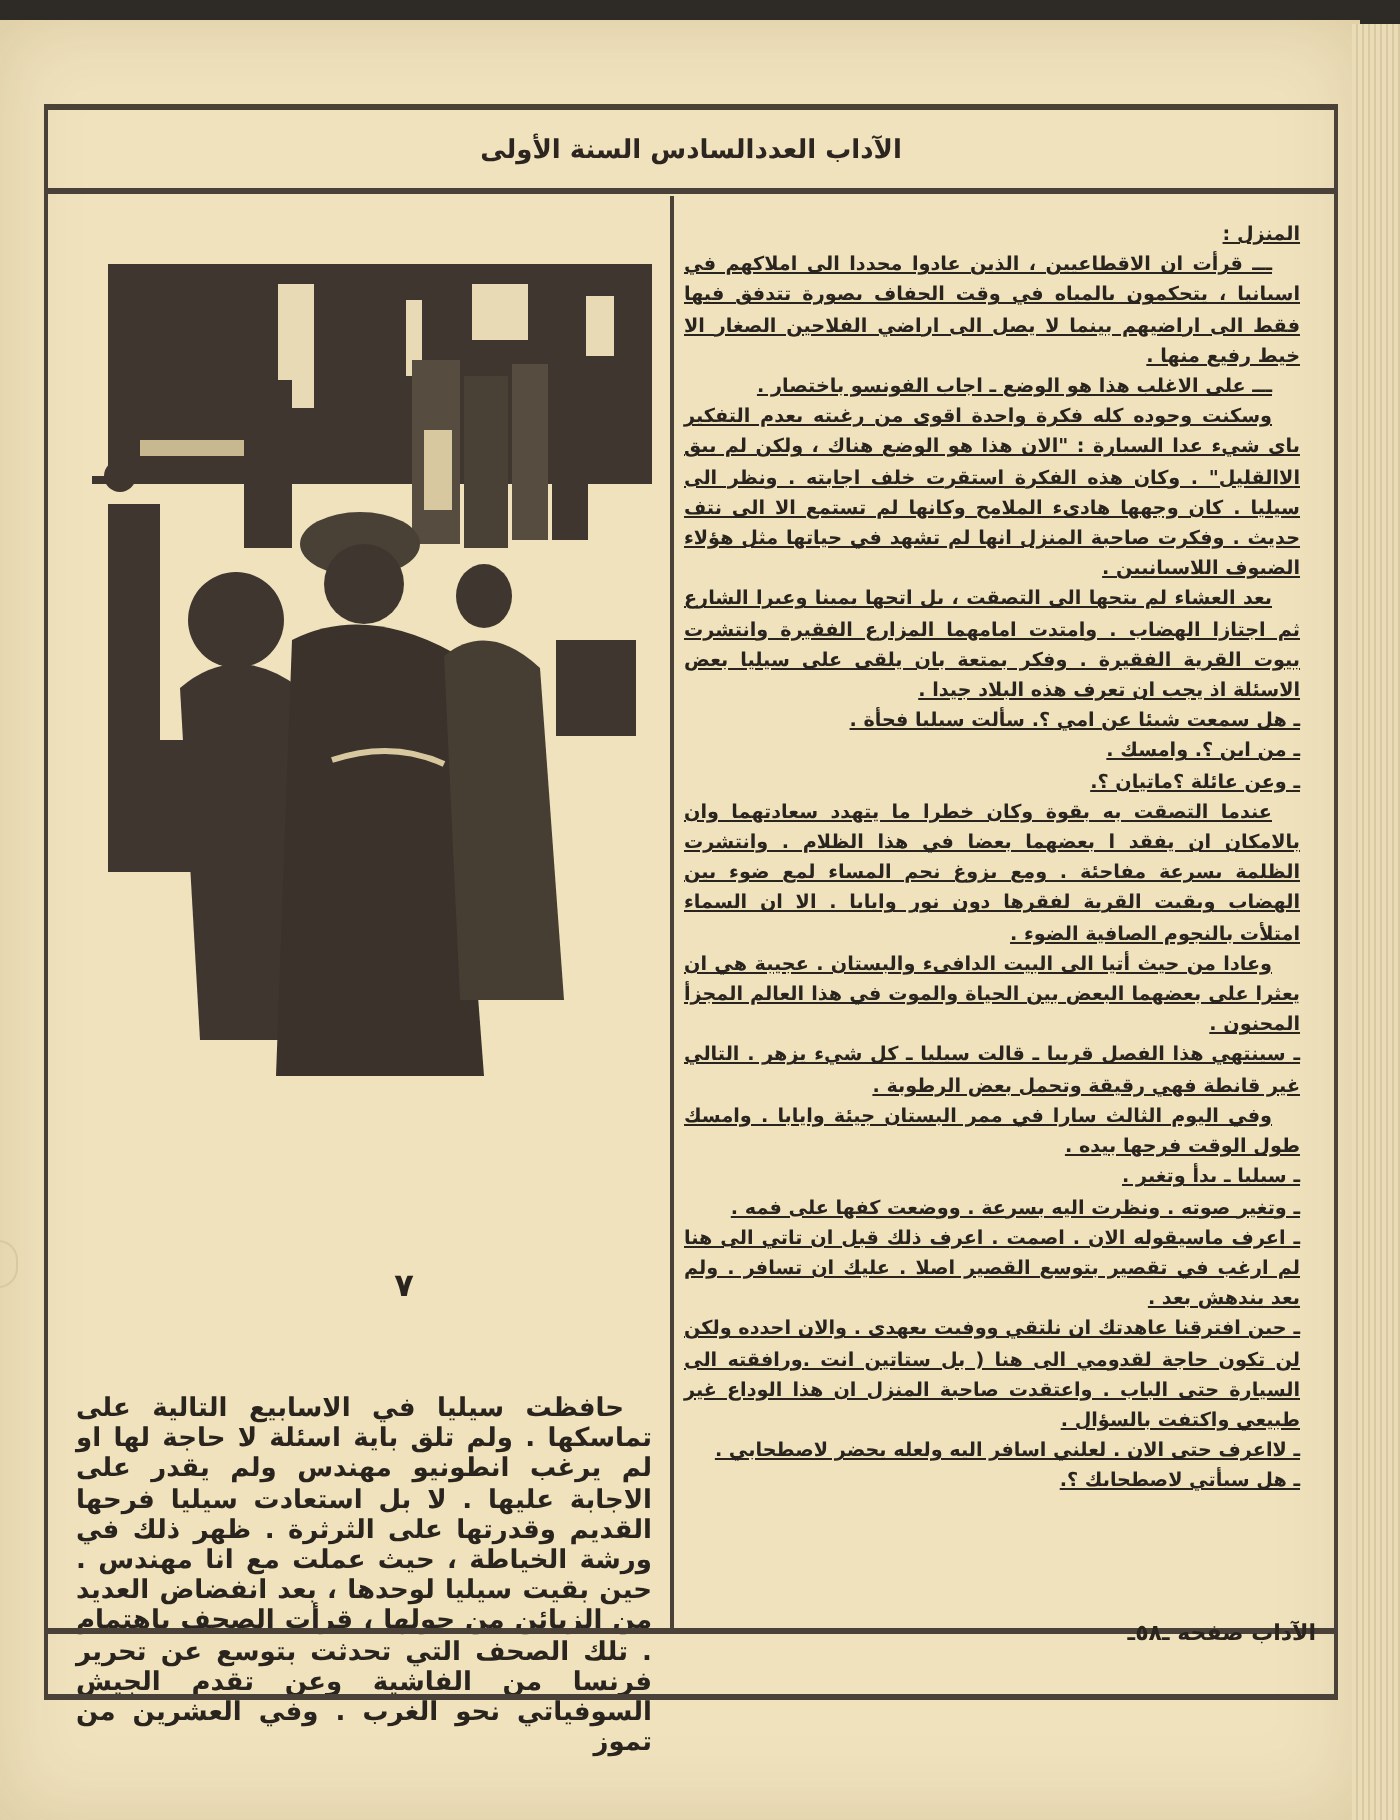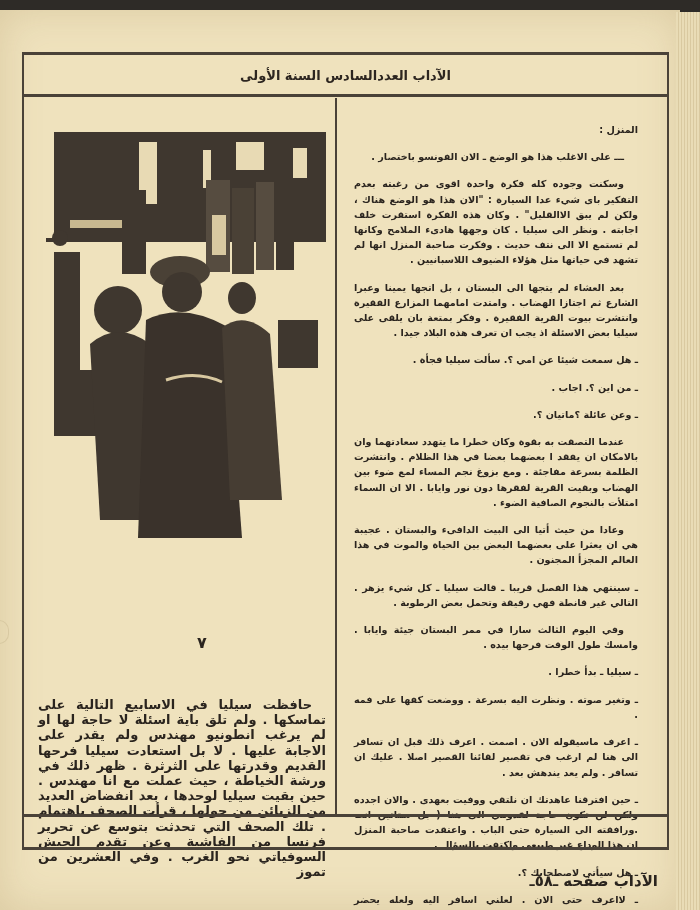--- a/index.html
+++ b/index.html
@@ -28,37 +28,37 @@
     font-size:13px; font-weight:bold; color:#2d2620; direction:rtl;
   }
   .col-divider {
     position:absolute; left:335px; top:98px; width:1.5px; height:716px; background:#4a4238;
   }
   .col-right {
     position:absolute; left:342px; top:110px; width:308px;
     direction:rtl; text-align:justify; font-size:9.6px; line-height:15.2px;
     color:#2a241e; font-weight:bold;
   }
-  .col-right p { margin:12px; }
+  .col-right p { margin:0;text-decoration:underline; }
   .col-right .ind { text-indent:14px; }
   .photo {
     position:absolute; left:46px; top:120px; width:280px; height:420px;
   }
   .chapter-num {
     position:absolute; left:190px; top:633px; width:24px; text-align:center;
     font-size:16px; font-weight:bold; color:#2a241e;
   }
   .col-left {
     position:absolute; left:38px; top:660px; width:288px;
     direction:rtl; text-align:justify; font-size:13px; line-height:15.2px;
     color:#2a241e; font-weight:bold;margin-top:37px;
   }
   .col-left p { margin:0; text-indent:14px; }
   .footer-text {
-    position:absolute; right:42px; top:872px; font-size:15px; font-weight:bold;
+    position:absolute; right:42px; top:810px; font-size:11px; font-weight:bold;
     color:#2a241e; direction:rtl;
   }
   .binder-hole {
     position:absolute; left:-2px; top:620px; width:10px; height:22px;
     border:1px solid #d8c9a2; border-left:none; border-radius:0 10px 10px 0;
   }
 </style>
 </head>
 <body>
 
@@ -68,36 +68,37 @@
 
 <div class="frame"></div>
 <div class="rule" style="top:52px;height:3px;"></div>
 <div class="header-title">الآداب العددالسادس السنة الأولى</div>
 <div class="rule" style="top:94px;height:3px;"></div>
 
 <div class="col-divider"></div>
 
 <div class="col-right">
   <p>المنزل :</p>
-  <p class="ind">ـــ على الاغلب هذا هو الوضع ـ الان الفونسو باختصار .</p>
+  <p class="ind">ـــ قرأت ان الاقطاعيين ، الذين عادوا مجددا الى املاكهم في اسبانيا ، يتحكمون بالمياه في وقت الجفاف بصورة تتدفق فيها فقط الى اراضيهم بينما لا يصل الى اراضي الفلاحين الصغار الا خيط رفيع منها .</p>
+  <p class="ind">ـــ على الاغلب هذا هو الوضع ـ اجاب الفونسو باختصار .</p>
   <p class="ind">وسكنت وجوده كله فكرة واحدة اقوى من رغبته بعدم التفكير باى شيء عدا السيارة : "الان هذا هو الوضع هناك ، ولكن لم يبق الاالقليل" . وكان هذه الفكرة استقرت خلف اجابته . ونظر الى سيليا . كان وجهها هادىء الملامح وكانها لم تستمع الا الى نتف حديث . وفكرت صاحبة المنزل انها لم تشهد في حياتها مثل هؤلاء الضيوف اللاسبانيين .</p>
-  <p class="ind">بعد العشاء لم يتجها الى البستان ، بل اتجها يمينا وعبرا الشارع ثم اجتازا الهضاب . وامتدت امامهما المزارع الفقيرة وانتشرت بيوت القرية الفقيرة . وفكر بمتعة بان يلقى على سيليا بعض الاسئلة اذ يجب ان تعرف هذه البلاد جيدا .</p>
+  <p class="ind">بعد العشاء لم يتجها الى التصقت ، بل اتجها يمينا وعبرا الشارع ثم اجتازا الهضاب . وامتدت امامهما المزارع الفقيرة وانتشرت بيوت القرية الفقيرة . وفكر بمتعة بان يلقى على سيليا بعض الاسئلة اذ يجب ان تعرف هذه البلاد جيدا .</p>
   <p>ـ هل سمعت شيئا عن امي ؟. سألت سيليا فجأة .</p>
-  <p>ـ من اين ؟. اجاب .</p>
+  <p>ـ من اين ؟. وامسك .</p>
   <p>ـ وعن عائلة ؟ماتيان ؟.</p>
   <p class="ind">عندما التصقت به بقوة وكان خطرا ما يتهدد سعادتهما وان بالامكان ان يفقد ا بعضهما بعضا في هذا الظلام . وانتشرت الظلمة بسرعة مفاجئة . ومع بزوغ نجم المساء لمع ضوء بين الهضاب وبقيت القرية لفقرها دون نور وايابا . الا ان السماء امتلأت بالنجوم الصافية الضوء .</p>
   <p class="ind">وعادا من حيث أتيا الى البيت الدافىء والبستان . عجيبة هي ان يعثرا على بعضهما البعض بين الحياة والموت في هذا العالم المجزأ المجنون .</p>
   <p>ـ سينتهي هذا الفصل قريبا ـ قالت سيليا ـ كل شيء يزهر . التالي غير قانطة فهي رقيقة وتحمل بعض الرطوبة .</p>
   <p class="ind">وفي اليوم الثالث سارا في ممر البستان جيئة وايابا . وامسك طول الوقت فرحها بيده .</p>
-  <p>ـ سيليا ـ بدأ خطرا .</p>
+  <p>ـ سيليا ـ بدأ وتغير .</p>
   <p>ـ وتغير صوته . ونظرت اليه بسرعة . ووضعت كفها على فمه .</p>
-  <p>ـ اعرف ماسيقوله الان . اصمت . اعرف ذلك قبل ان تسافر الى هنا لم ارغب في تقصير لقائنا القصير اصلا . عليك ان تسافر . ولم يعد يندهش بعد .</p>
+  <p>ـ اعرف ماسيقوله الان . اصمت . اعرف ذلك قبل ان تاتي الى هنا لم ارغب في تقصير بتوسع القصير اصلا . عليك ان تسافر . ولم يعد يندهش بعد .</p>
   <p>ـ حين افترقنا عاهدتك ان نلتقي ووفيت بعهدى . والان اجدده ولكن لن تكون حاجة لقدومي الى هنا ( بل ستاتين انت .ورافقته الى السيارة حتى الباب . واعتقدت صاحبة المنزل ان هذا الوداع غير طبيعي واكتفت بالسؤال .</p>
+  <p>ـ لااعرف حتى الان . لعلني اسافر اليه ولعله يحضر لاصطحابي .</p>
   <p>ـ هل سيأتي لاصطحابك ؟.</p>
-  <p>ـ لااعرف حتى الان . لعلني اسافر اليه ولعله يحضر لاصطحابي .</p>
 </div>
 
 <svg class="photo" viewBox="0 0 280 420" xmlns="http://www.w3.org/2000/svg">
 
   <rect x="8" y="12" width="272" height="110" fill="#3f372f"></rect>
   <rect x="0" y="118" width="280" height="4" fill="#3f372f"></rect>
   <rect x="93" y="22" width="18" height="62" fill="#e8dab4"></rect>
   <rect x="157" y="30" width="8" height="38" fill="#e8dab4"></rect>
   <rect x="190" y="22" width="28" height="28" fill="#e8dab4"></rect>
   <rect x="247" y="28" width="14" height="30" fill="#e8dab4"></rect>

